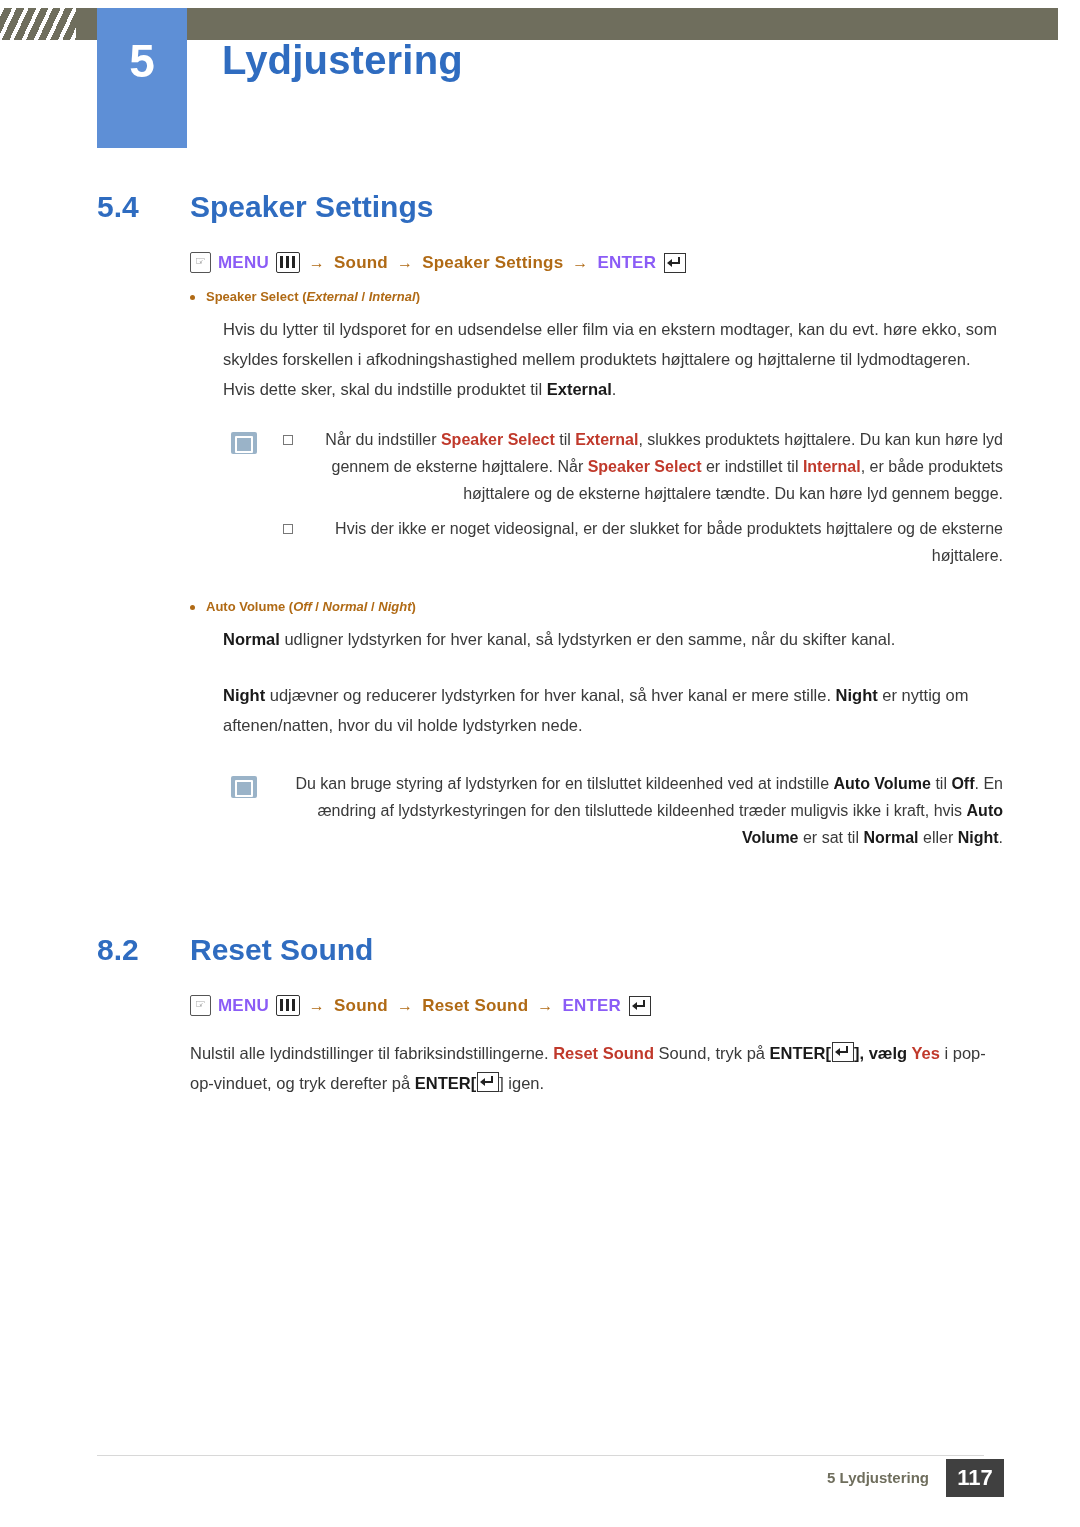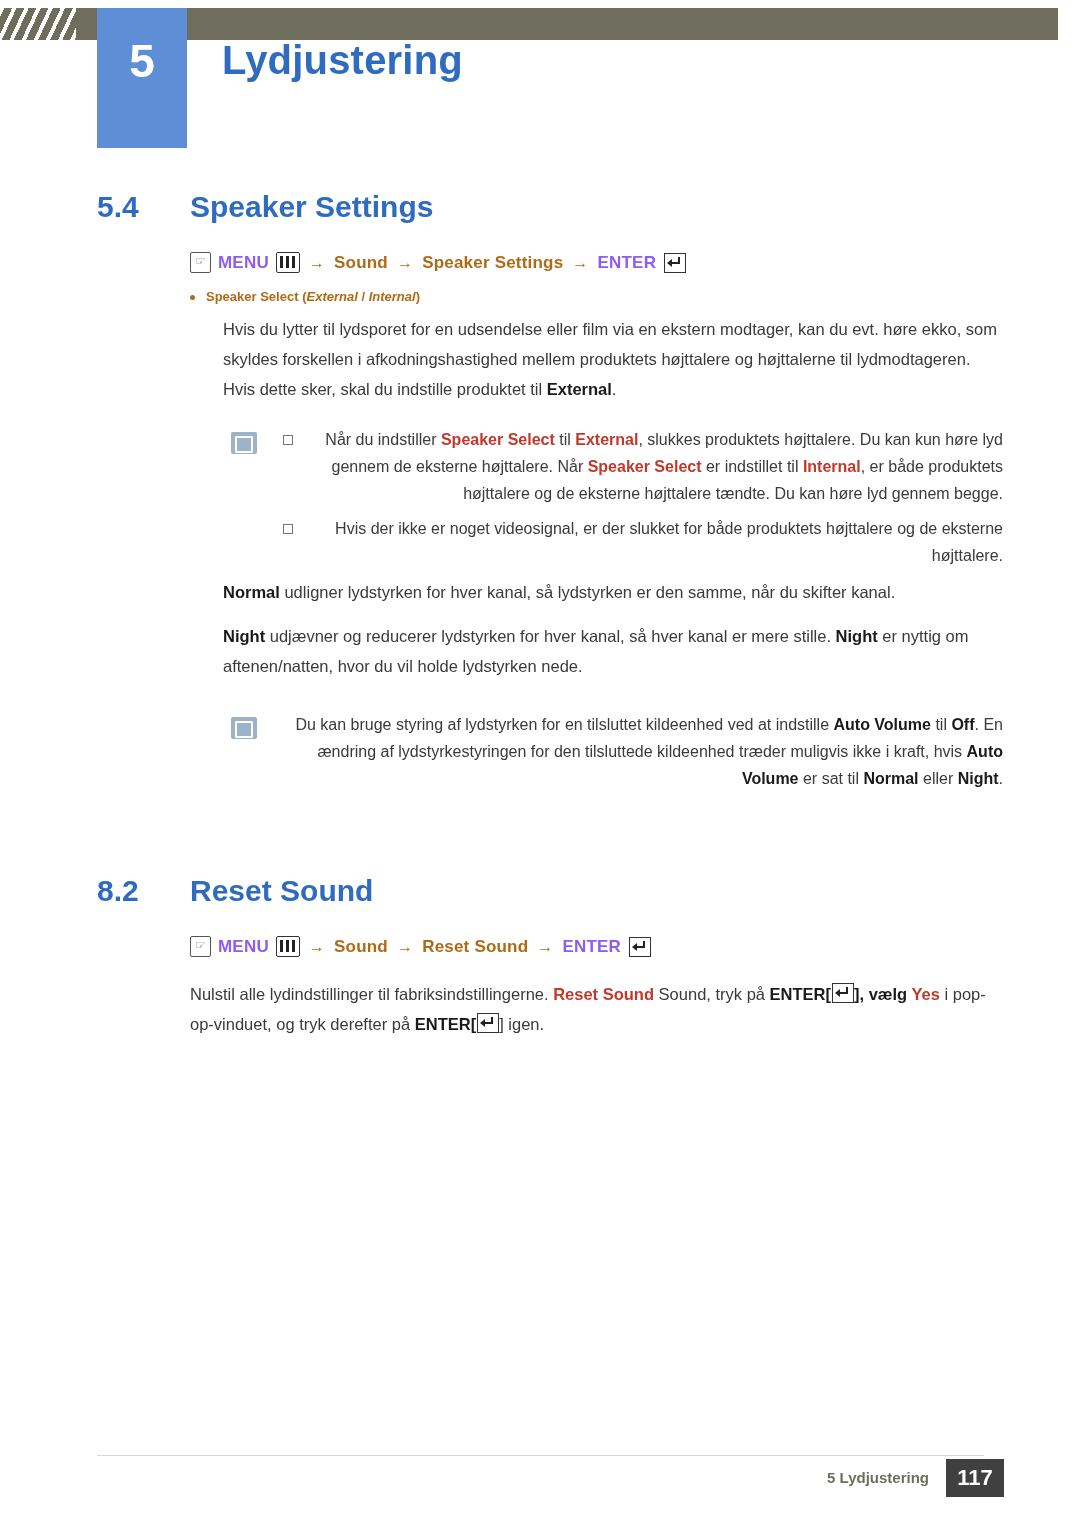--- a/index.html
+++ b/index.html
@@ -203,21 +203,21 @@
   .bullet-line .opt { color: #b06a15; font-style: italic; font-weight: bold; }
   .bullet-line .sep { color: #b06a15; font-weight: bold; }
 
   p.body {
     margin: 0 0 0 223px;
     width: 775px;
     font-size: 16.5px;
     line-height: 30px;
     color: #3a3a3a;
   }
-  p.body + p.body { margin-top: 14px; }
+  p.body + p.body { margin-top: 26px; }
   .kw { font-weight: bold; color: #1a1a1a; }
   .kw-red { font-weight: bold; color: #c0392b; }
 
   
   .note {
     position: relative;
     margin-left: 223px;
     width: 780px;
     margin-top: 22px;
   }
@@ -359,20 +359,31 @@
           <span>Når du indstiller </span><span class="kw-red">Speaker Select</span><span> til </span><span class="kw-red">External</span><span>, slukkes produktets højttalere. Du kan kun høre lyd gennem de eksterne højttalere. Når </span><span class="kw-red">Speaker Select</span><span> er indstillet til </span><span class="kw-red">Internal</span><span>, er både produktets højttalere og de eksterne højttalere tændte. Du kan høre lyd gennem begge.</span>
         </span>
       </div>
       <div class="note-item">
         <span class="sq"></span>
         <span class="note-text">Hvis der ikke er noget videosignal, er der slukket for både produktets højttalere og de eksterne højttalere.</span>
       </div>
     </div>
   </div>
 
+  <div class="bullet-line" style="margin-top:30px;">
+    <span class="bullet-dot"></span>
+    <span>
+      <span>Auto Volume</span>
+      <span class="paren">(</span><span class="opt">Off</span>
+      <span class="sep">/</span>
+      <span class="opt">Normal</span>
+      <span class="sep">/</span>
+      <span class="opt">Night</span><span class="paren">)</span>
+    </span>
+  </div>
 
   <p class="body">
     <span class="kw">Normal</span><span> udligner lydstyrken for hver kanal, så lydstyrken er den samme, når du skifter kanal.</span>
   </p>
 
   <p class="body">
     <span class="kw">Night</span><span> udjævner og reducerer lydstyrken for hver kanal, så hver kanal er mere stille. </span><span class="kw">Night</span><span> er nyttig om aftenen/natten, hvor du vil holde lydstyrken nede.</span>
   </p>
 
   <div class="note" style="margin-top:30px;">

